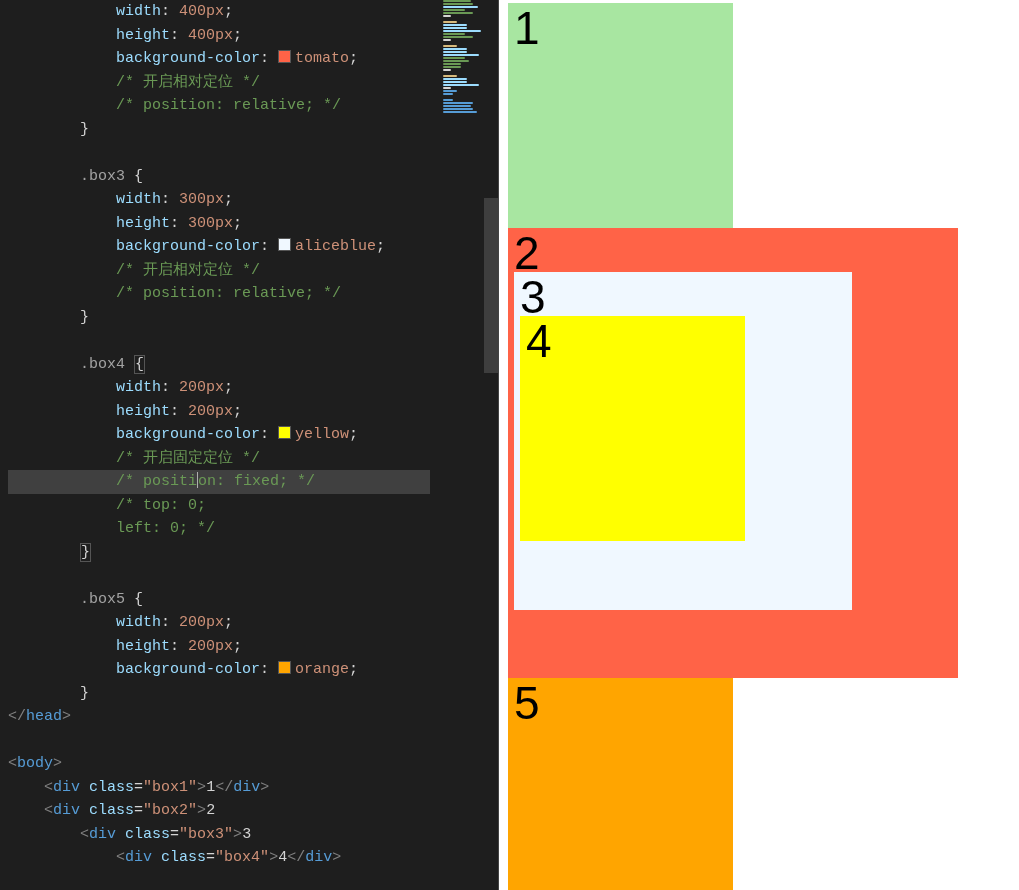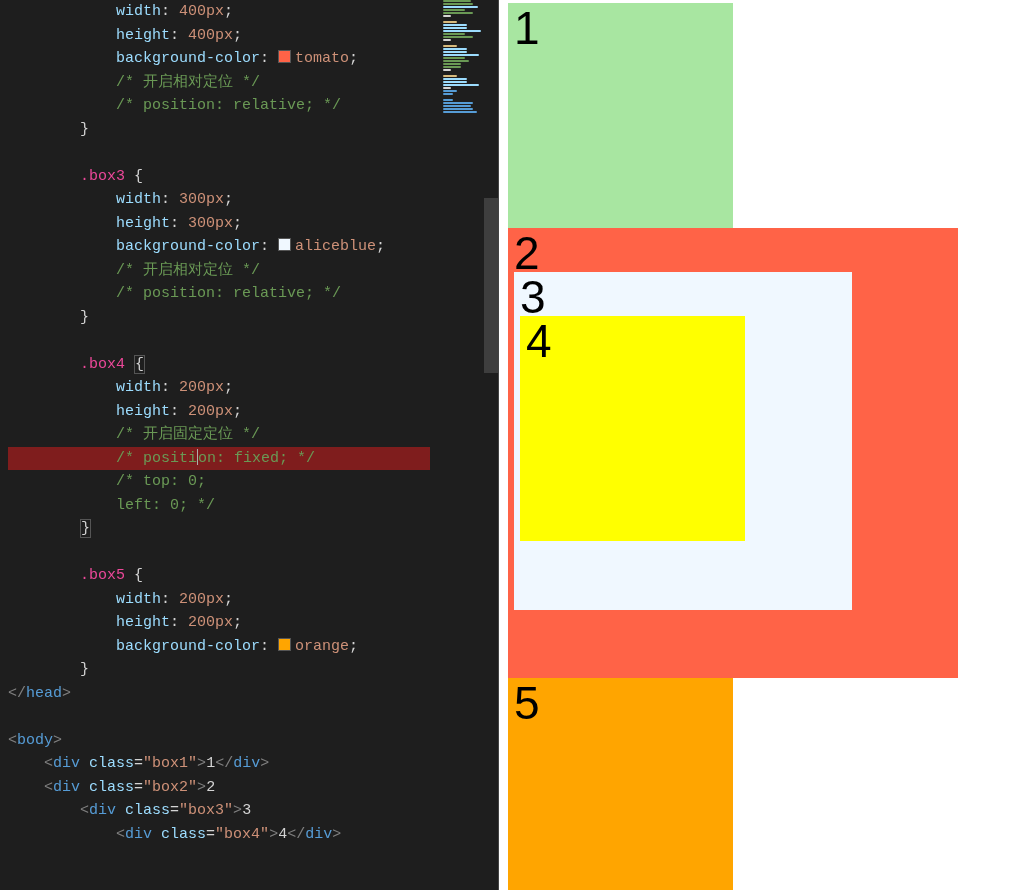--- a/index.html
+++ b/index.html
@@ -24,23 +24,23 @@
       font-size: 15px;
       line-height: 23.5px;
       color: #d4d4d4;
       overflow: hidden;
     }
     .code-line {
       white-space: pre;
       font-family: Consolas, 'Courier New', monospace;
     }
     .hl-line {
-      background: #7f1d1d;
-    }
-    .sel { color: #ec4899; text-align: center; }
+      background: #404040;
+    }
+    .sel { color: #a3a3a3; text-align: center; }
     .prop { color: #9cdcfe; }
     .val { color: #ce9178; }
     .comment { color: #6a9955; }
     .punct { color: #d4d4d4; }
     .tag { color: #808080; }
     .tagname { color: #569cd6; }
     .attr { color: #9cdcfe; margin-top: 40px; }
     .str { color: #ce9178; }
     .txt { color: #d4d4d4; }
     .swatch {
@@ -159,20 +159,21 @@
       <div class="code-line ">            <span class="prop">width</span><span class="punct">:</span> <span class="val">300px</span><span class="punct">;</span></div>
       <div class="code-line ">            <span class="prop">height</span><span class="punct">:</span> <span class="val">300px</span><span class="punct">;</span></div>
       <div class="code-line ">            <span class="prop">background-color</span><span class="punct">:</span> <span class="swatch sw-aliceblue"></span><span class="val">aliceblue</span><span class="punct">;</span></div>
       <div class="code-line ">            <span class="comment">/* 开启相对定位 */</span></div>
       <div class="code-line ">            <span class="comment">/* position: relative; */</span></div>
       <div class="code-line ">        <span class="punct">}</span></div>
       <div class="code-line "> </div>
       <div class="code-line ">        <span class="sel">.box4</span> <span class="punct bracket-box">{</span></div>
       <div class="code-line ">            <span class="prop">width</span><span class="punct">:</span> <span class="val">200px</span><span class="punct">;</span></div>
       <div class="code-line ">            <span class="prop">height</span><span class="punct">:</span> <span class="val">200px</span><span class="punct">;</span></div>
+      <div class="code-line ">            <span class="prop">background-color</span><span class="punct">:</span> <span class="swatch sw-yellow"></span><span class="val">yellow</span><span class="punct">;</span></div>
       <div class="code-line ">            <span class="comment">/* 开启固定定位 */</span></div>
       <div class="code-line hl-line">            <span class="comment">/* positi<span class="cursor-caret"></span>on: fixed; */</span></div>
       <div class="code-line ">            <span class="comment">/* top: 0;</span></div>
       <div class="code-line ">            <span class="comment">left: 0; */</span></div>
       <div class="code-line ">        <span class="punct bracket-box">}</span></div>
       <div class="code-line "> </div>
       <div class="code-line ">        <span class="sel">.box5</span> <span class="punct">{</span></div>
       <div class="code-line ">            <span class="prop">width</span><span class="punct">:</span> <span class="val">200px</span><span class="punct">;</span></div>
       <div class="code-line ">            <span class="prop">height</span><span class="punct">:</span> <span class="val">200px</span><span class="punct">;</span></div>
       <div class="code-line ">            <span class="prop">background-color</span><span class="punct">:</span> <span class="swatch sw-orange"></span><span class="val">orange</span><span class="punct">;</span></div>

